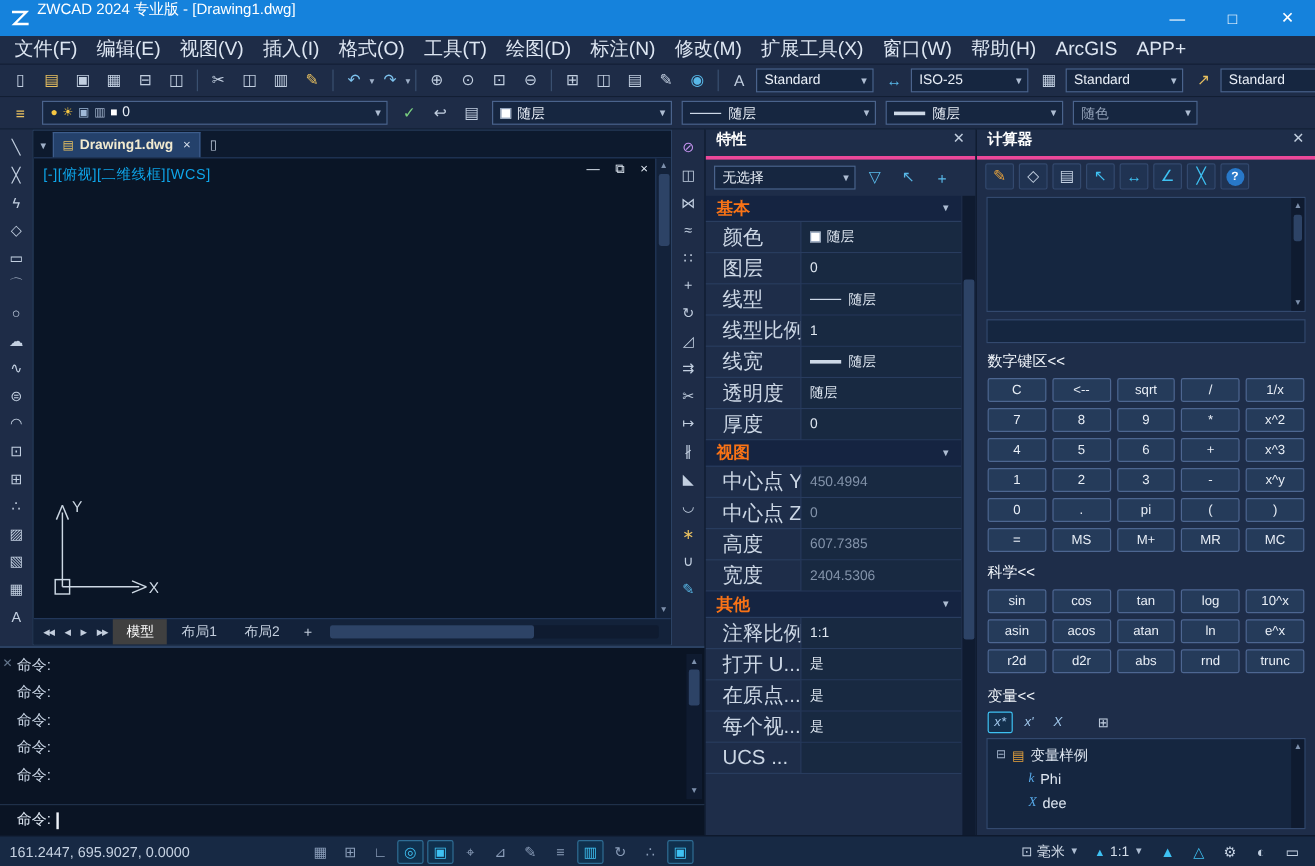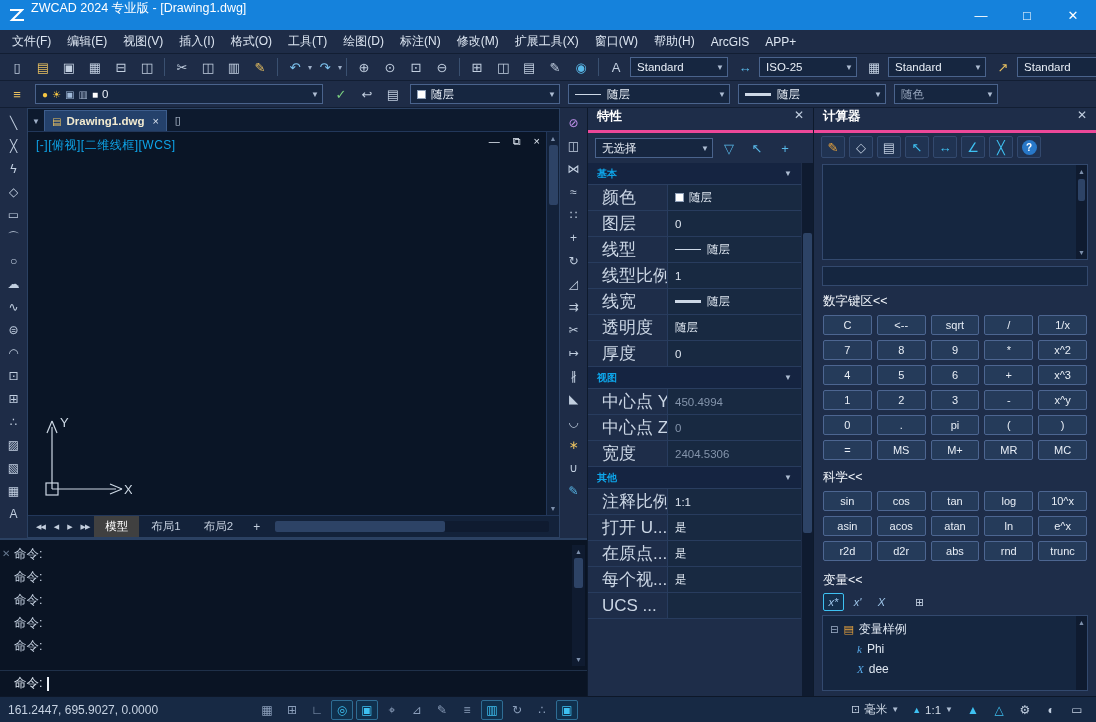--- a/index.html
+++ b/index.html
@@ -9,21 +9,21 @@
 
 
 .titlebar{height:30px;background:#1582dc;display:flex;padding-left:8px;color:#fff;flex:0 0 auto}
 .logo{display:flex;align-items:center;margin-right:7px}
 .title{font-size:12.5px}
 .win-controls{margin-left:auto;display:flex;height:100%}
 .win-btn{width:46px;height:100%;display:flex;align-items:center;justify-content:center;font-size:13px;color:#fff}
 
 
 .menubar{height:24px;background:#1e2c47;border-bottom:1px solid #121e33;display:flex;align-items:center;padding-left:4px;flex:0 0 auto}
-.menu-item{padding:20px 8px;color:#dde6f2;font-size:12px;white-space:nowrap}
+.menu-item{padding:20px 8px;color:#dde6f2;font-size:16px;white-space:nowrap}
 .toolbar{height:27px;background:#1e2c47;border-bottom:1px solid #121e33;display:flex;align-items:center;padding:0 4px;overflow:hidden;flex:0 0 auto;white-space:nowrap}
 .tbtn{width:26px;height:23px;display:inline-flex;align-items:center;justify-content:center;color:#c2cfe0;font-size:13px;border-radius:2px;flex:0 0 auto}
 .caret{width:10px;color:#9fb0c8;font-size:8px;display:inline-flex;align-items:center;justify-content:center}
 .sep{width:1px;height:18px;background:#3a5070;margin:0 4px;flex:0 0 auto}
 .dd{height:20px;background:#162640;border:1px solid #4a638c;display:inline-flex;align-items:center;padding-left:6px;font-size:11.5px;color:#e9eff7;flex:0 0 auto;overflow:hidden}
 .dd .dd-arrow{margin-left:auto;width:14px;text-align:center;color:#aebdd2;font-size:8px;flex:0 0 auto}
 .style-dd{width:98px;margin:0 4px 0 1px}
 .mini{font-size:10px;margin-right:4px}
 .swatch{width:9px;height:9px;background:#fff;border:1px solid #8fa0b8;display:inline-block;margin-right:5px;flex:0 0 auto}
 .line-glyph{display:inline-block;width:26px;border-top:1px solid #cdd8e6;margin-right:6px;flex:0 0 auto}
@@ -73,21 +73,21 @@
 .panel{background:#1e2d49;border-left:1px solid #0e1a2c;display:flex;flex-direction:column;min-height:0;flex:0 0 auto;overflow:hidden}
 .props{width:226px}
 .calc{width:283px}
 .panel-header{height:25px;display:flex;align-items:flex-start;padding:0 9px;border-bottom:3px solid #ec4899;flex:0 0 auto}
 .panel-title{font-weight:bold;font-size:12.5px;color:#fff}
 .panel-close{margin-left:auto;color:#c2cfe0;font-size:12px}
 .props-toolbar{height:30px;display:flex;align-items:center;padding:0 7px;gap:3px;flex:0 0 auto}
 .sel-dd{width:118px;height:20px}
 .props-body{flex:1;position:relative;overflow:hidden;padding-right:12px}
 .sec-header{height:22px;background:#152441;display:flex;align-items:center;padding:0 9px;border-bottom:1px solid #2a3e60}
-.sec-title{font-weight:bold;font-size:10px;color:#0ea5e9}
+.sec-title{font-weight:bold;font-size:14px;color:#f97316}
 .sec-arrow{margin-left:auto;font-size:8px;color:#aebdd2}
 .prop-row{height:26px;display:flex;border-bottom:1px solid #283c5e}
 .prop-label{width:80px;padding-left:14px;display:flex;align-items:center;font-size:17px;color:#ccd7e5;border-right:1px solid #283c5e;flex:0 0 auto;overflow:hidden;white-space:nowrap}
 .prop-value{flex:1;display:flex;align-items:center;padding-left:7px;font-size:11.5px;color:#dfe7f1;background:#182941;overflow:hidden;white-space:nowrap}
 .prop-value.dim{color:#8494ab}
 .pscroll{position:absolute;right:0;top:0;bottom:0;width:11px;background:#0f1b30}
 .pscroll .sthumb{position:absolute;left:1px;right:1px;width:auto;top:70px;height:300px}
 
 
 .calc-toolbar{height:28px;display:flex;align-items:center;padding:0 7px;gap:4px;flex:0 0 auto}
@@ -443,20 +443,26 @@
             <div class="prop-row">
               <div class="prop-label">中心点 Y</div>
               <div class="prop-value dim">
                 <span>450.4994</span>
               </div>
             </div>
             <div class="prop-row">
               <div class="prop-label">中心点 Z</div>
               <div class="prop-value dim">
                 <span>0</span>
+              </div>
+            </div>
+            <div class="prop-row">
+              <div class="prop-label">高度</div>
+              <div class="prop-value dim">
+                <span>607.7385</span>
               </div>
             </div>
             <div class="prop-row">
               <div class="prop-label">宽度</div>
               <div class="prop-value dim">
                 <span>2404.5306</span>
               </div>
             </div>
             <div class="sec-header">
               <span class="sec-title">其他</span>

